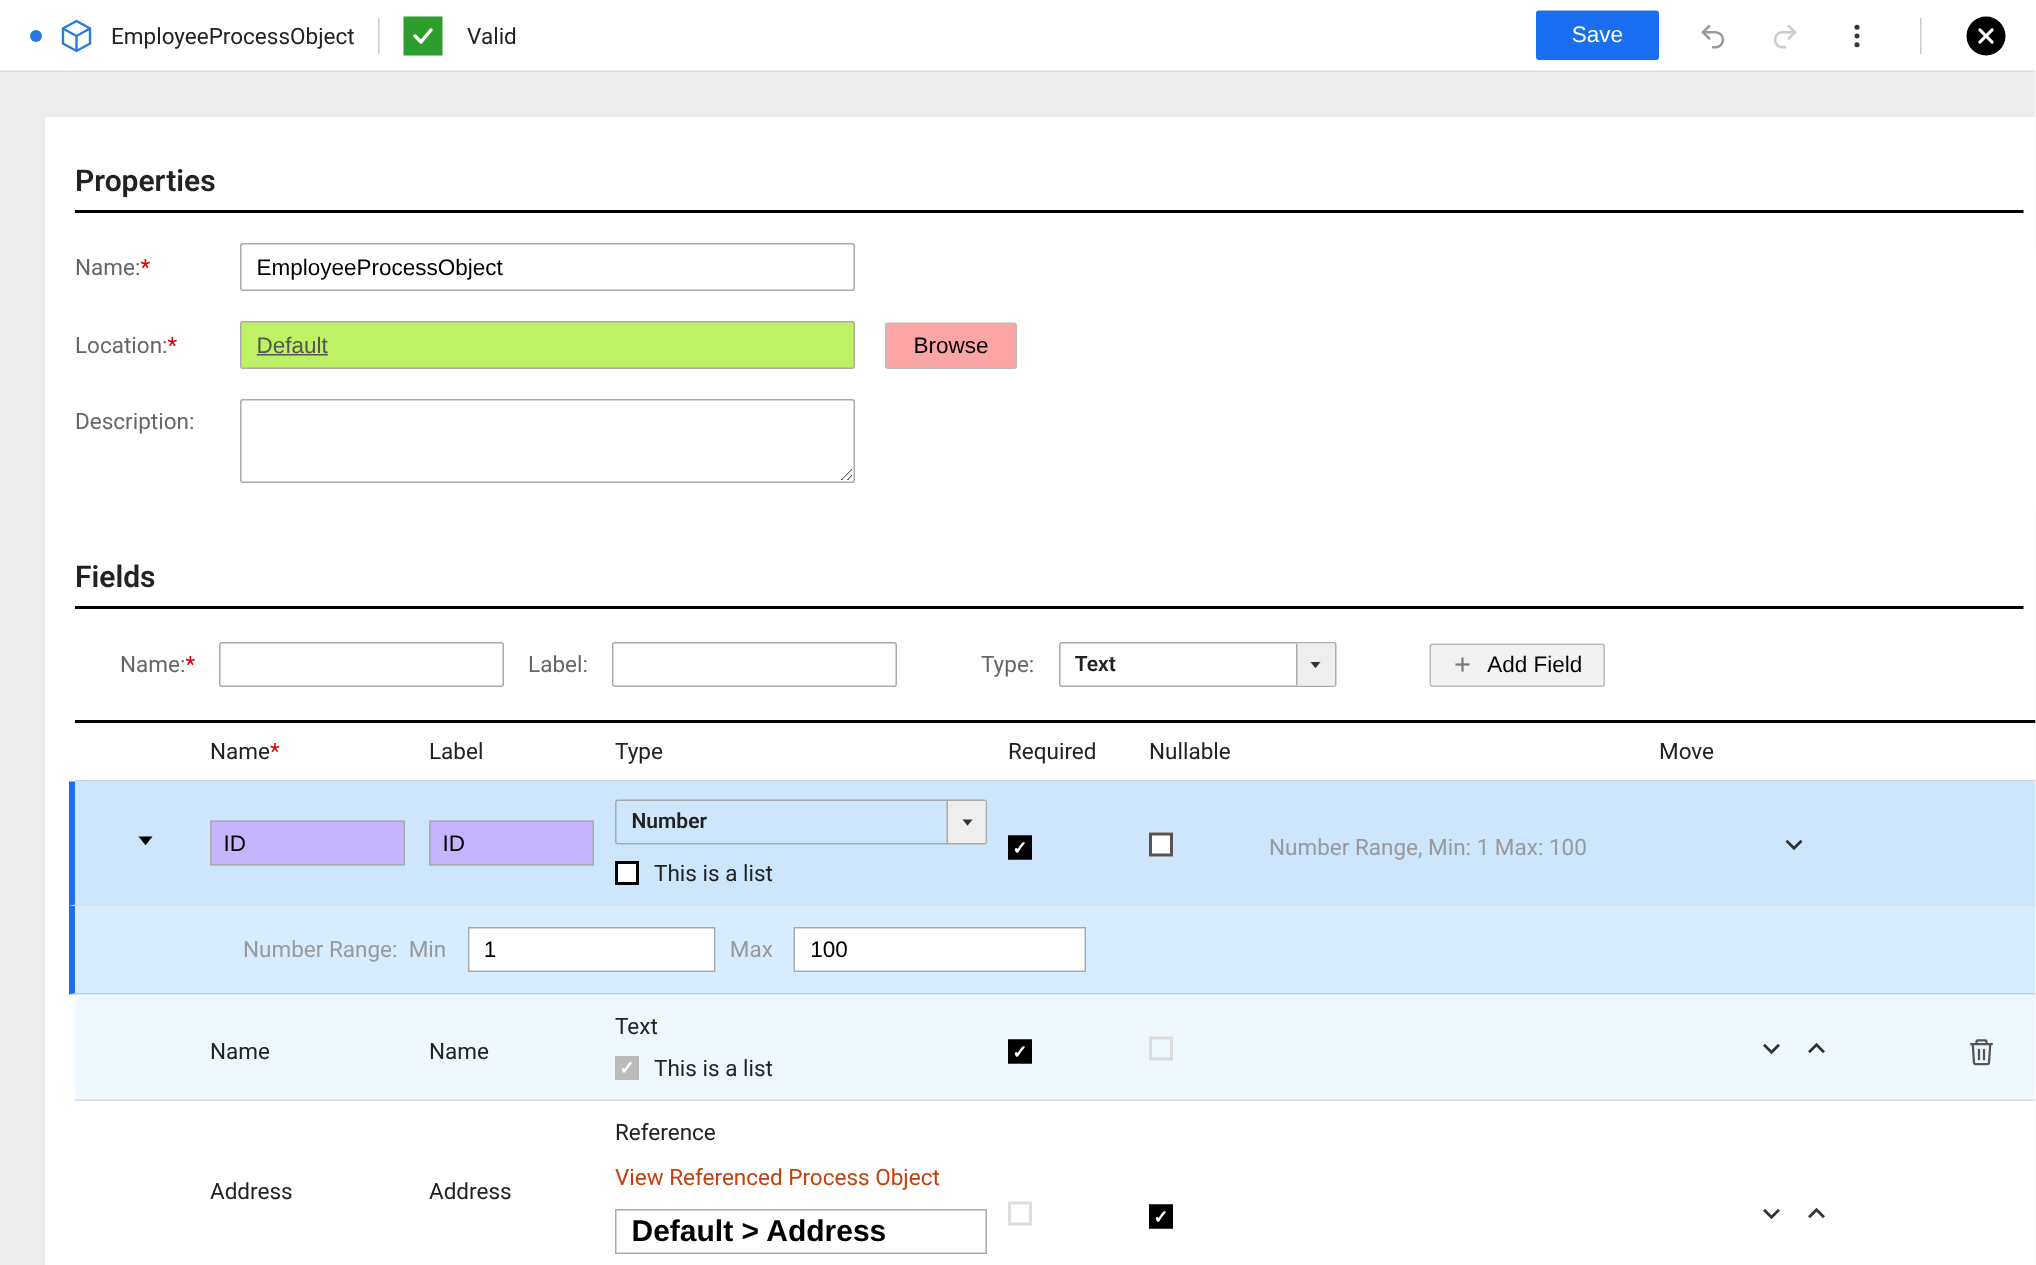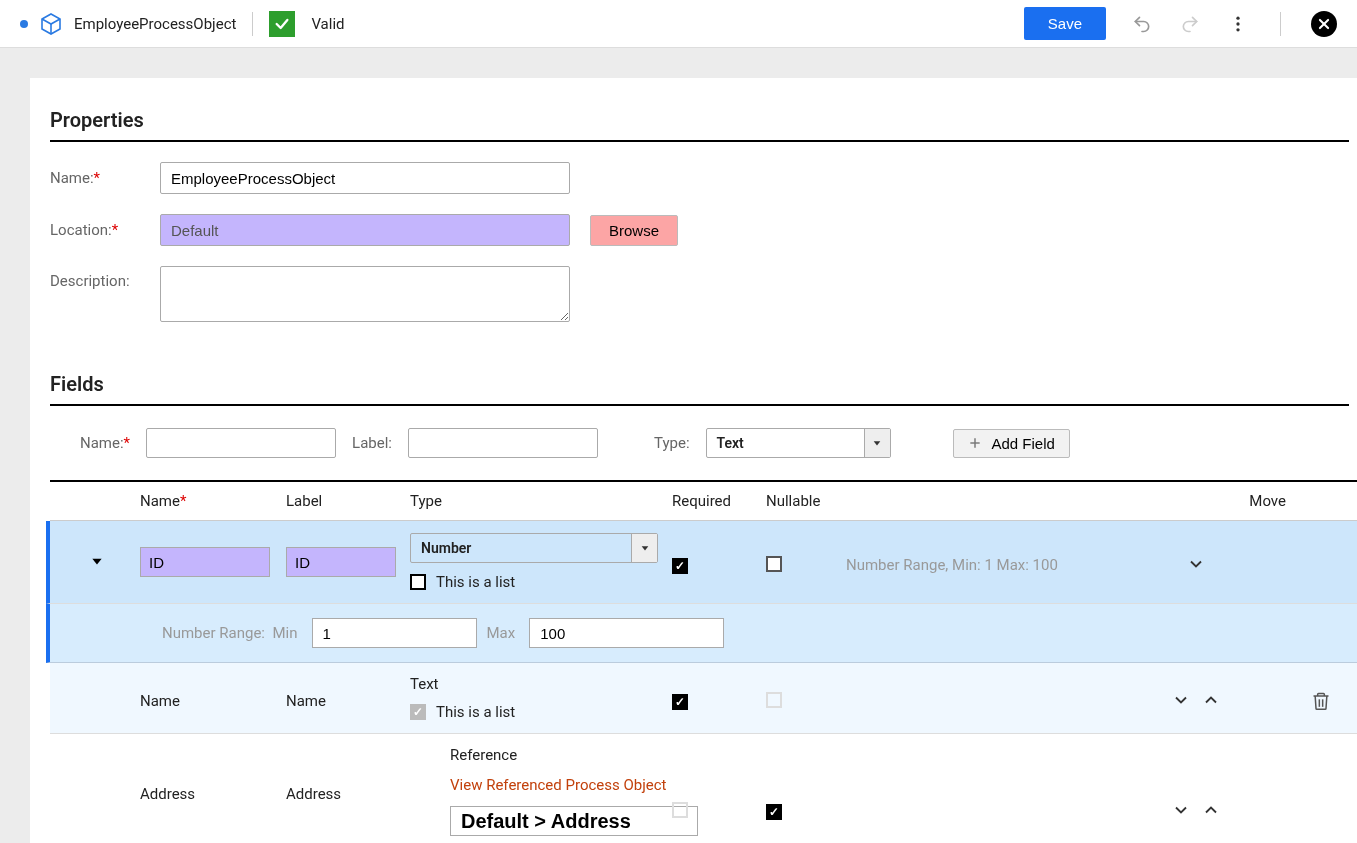--- a/index.html
+++ b/index.html
@@ -115,22 +115,23 @@
     .req-star { color: #d00; }
     .text-input {
       width: 410px;
       height: 32px;
       border: 1px solid #aaa;
       padding: 0 10px;
       font-size: 15px;
       border-radius: 2px;
     }
     .text-input.readonly {
-      background: #c4b5fd;
+      background: #bef264;
       color: #555;
+      text-decoration: underline;
     }
     .textarea-input {
       width: 410px;
       height: 56px;
       border: 1px solid #aaa;
       padding: 6px 10px;
       font-size: 15px;
       resize: both;
       border-radius: 2px;
     }
@@ -191,21 +192,21 @@
       padding: 10px 0;
       border-bottom: 1px solid #ccc;
     }
     .col-expand { width: 90px; }
     .col-name { width: 146px; }
     .col-label { width: 124px; }
     .col-type { width: 262px; }
     .col-req  { width: 94px; text-align: left;}
     .col-null { width: 80px; }
     .col-info { width: 260px; }
-    .col-move { width: 180px; text-align: right; }
+    .col-move { width: 180px; text-align: left; }
     .col-del  { width: 70px; text-align: center; }
     .fth > div { font-size: 15px; font-weight: 400; color: #222; }
     
     .frow {
       display: flex;
       align-items: flex-start;
       padding: 12px 0;
       border-bottom: 1px solid #ddd;
     }
     .frow.selected {
@@ -531,21 +532,21 @@
 
       <div class="frow" style="align-items:center;">
         <div class="col-expand"></div>
         <div class="col-name cell">
           <span class="cell-text">Address</span>
         </div>
         <div class="col-label cell">
           <span class="cell-text">Address</span>
         </div>
         <div class="col-type">
-          <div class="type-stack" style="gap:12px;margin-left:40px;">
+          <div class="type-stack" style="gap:12px;">
             <span class="type-line">Reference</span>
             <span class="link">View Referenced Process Object</span>
             <input class="ref-path-input" type="text" value="Default &gt; Address" style="">
           </div>
         </div>
         <div class="col-req cell" style="padding-top:40px;">
           <span class="chk-empty-light"></span>
         </div>
         <div class="col-null cell" style="padding-top:40px;">
           <span class="chk checked"></span>

